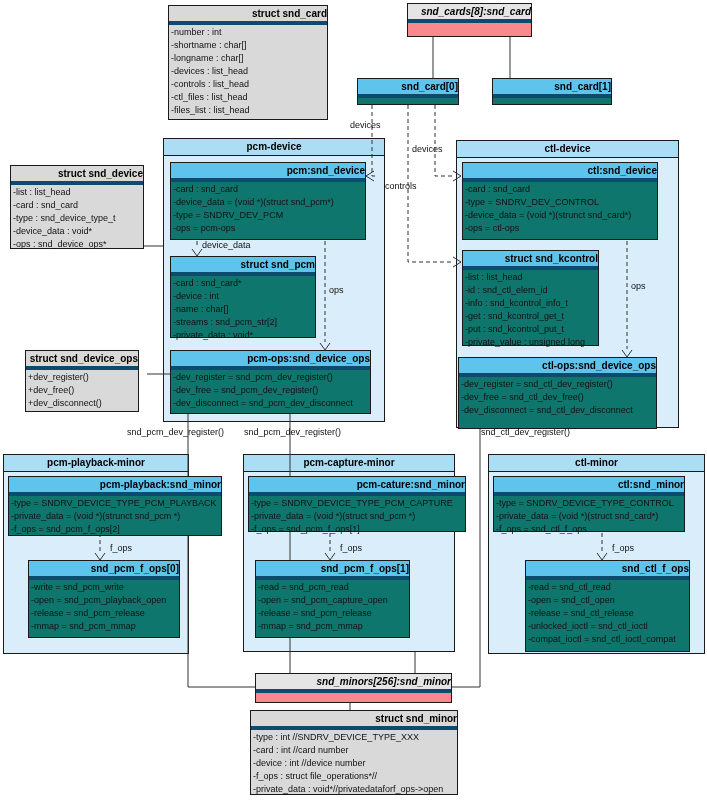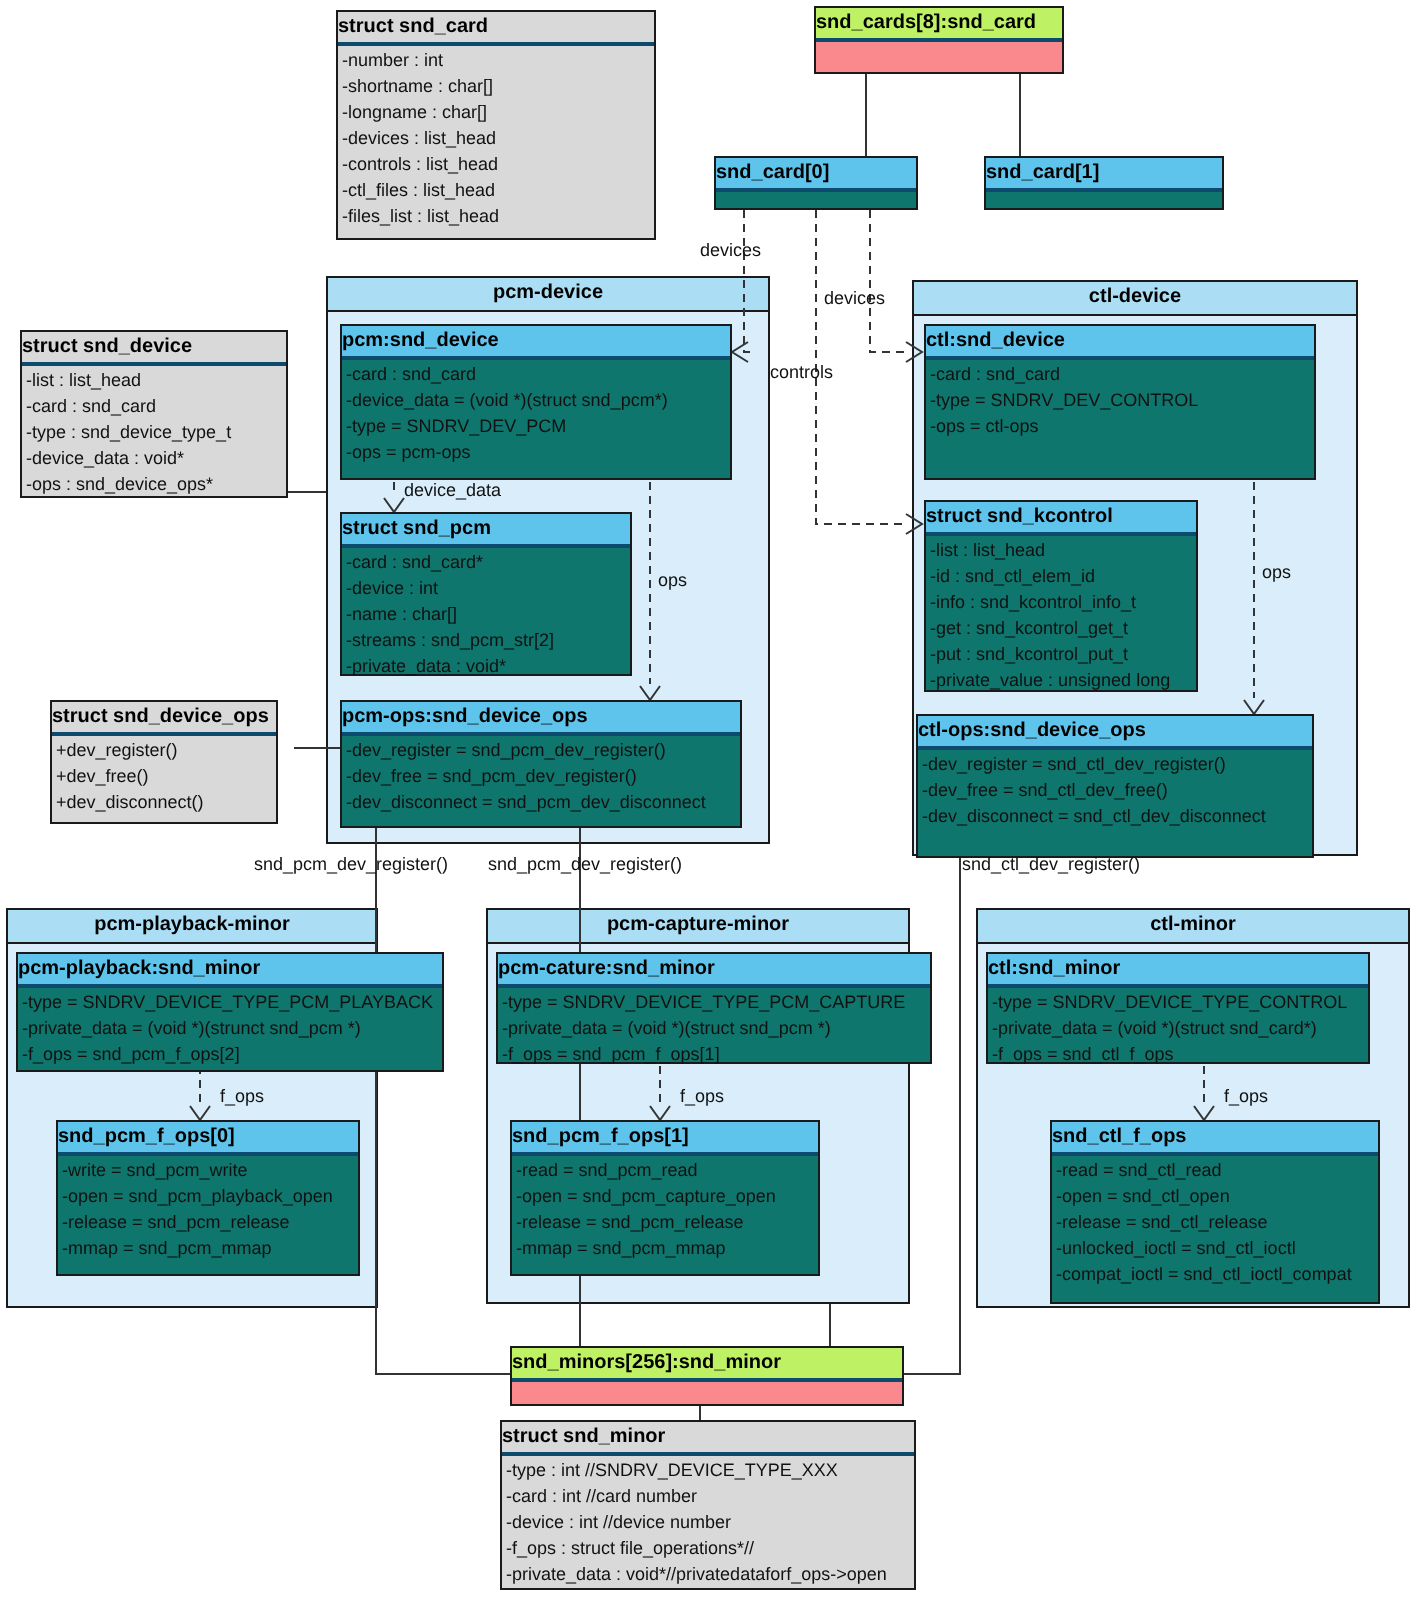--- a/index.html
+++ b/index.html
@@ -1,30 +1,30 @@
 <!DOCTYPE html>
 <html><head>
 <meta charset="utf-8">
 <style>
   html,body{margin:0;padding:0;background:#fff;}
   #canvas{position:relative;width:707px;height:800px;background:#fff;overflow:hidden;
           font-family:"Liberation Sans",sans-serif;}
   
   .node{position:absolute;border:1px solid #1a1a1a;box-sizing:border-box;z-index:3;}
-  .node .title{font-weight:bold;font-size:10px;text-align:left;height:15px;line-height:15px;
-               border-bottom:2px solid #0c4a6e;overflow:hidden;white-space:nowrap;}
+  .node .title{font-weight:bold;font-size:10px;text-align:right;height:15px;line-height:15px;
+               border-bottom:4px solid #0c4a6e;overflow:hidden;white-space:nowrap;}
   .node .body{padding:1px 2px 0;line-height:13px;overflow:hidden;}
   .attr{font-size:9px;line-height:inherit;white-space:nowrap;color:#111;}
   .lh14{line-height:14px}.lh15{line-height:15px}
   
   .gray{background:#d9d9d9;}
   .blue{background:#0f766e;}
   .blue .title{background:#5ec4ec;}
   .red{background:#f9898d;}
-  .red .title{background:#bef264;}
+  .red .title{background:#e5e5e5;font-style:italic;}
   
   .container{position:absolute;border:1px solid #1a1a1a;box-sizing:border-box;
              background:#d9eefa;z-index:1;}
   .ctitle{font-weight:bold;font-size:10px;text-align:center;height:16px;line-height:16px;
           background:#abddf4;border-bottom:1px solid #1a1a1a;overflow:hidden;}
   
   #wires{position:absolute;left:0;top:0;z-index:2;pointer-events:none;}
   
   .lbl{position:absolute;font-size:9px;color:#111;z-index:4;white-space:nowrap;}
 
@@ -212,20 +212,21 @@
         <div class="attr">-dev_register = snd_pcm_dev_register()</div>
         <div class="attr">-dev_free = snd_pcm_dev_register()</div>
         <div class="attr">-dev_disconnect = snd_pcm_dev_disconnect</div>
       </div>
   </div>
   <div class="node blue" id="b-ctldev">
     <div class="title">ctl:snd_device</div>
     <div class="body lh15">
         <div class="attr">-card : snd_card</div>
         <div class="attr">-type = SNDRV_DEV_CONTROL</div>
+        <div class="attr">-device_data = (void *)(strunct snd_card*)</div>
         <div class="attr">-ops = ctl-ops</div>
       </div>
   </div>
   <div class="node blue" id="b-kcontrol">
     <div class="title">struct snd_kcontrol</div>
     <div class="body">
         <div class="attr">-list : list_head</div>
         <div class="attr">-id : snd_ctl_elem_id</div>
         <div class="attr">-info : snd_kcontrol_info_t</div>
         <div class="attr">-get : snd_kcontrol_get_t</div>

